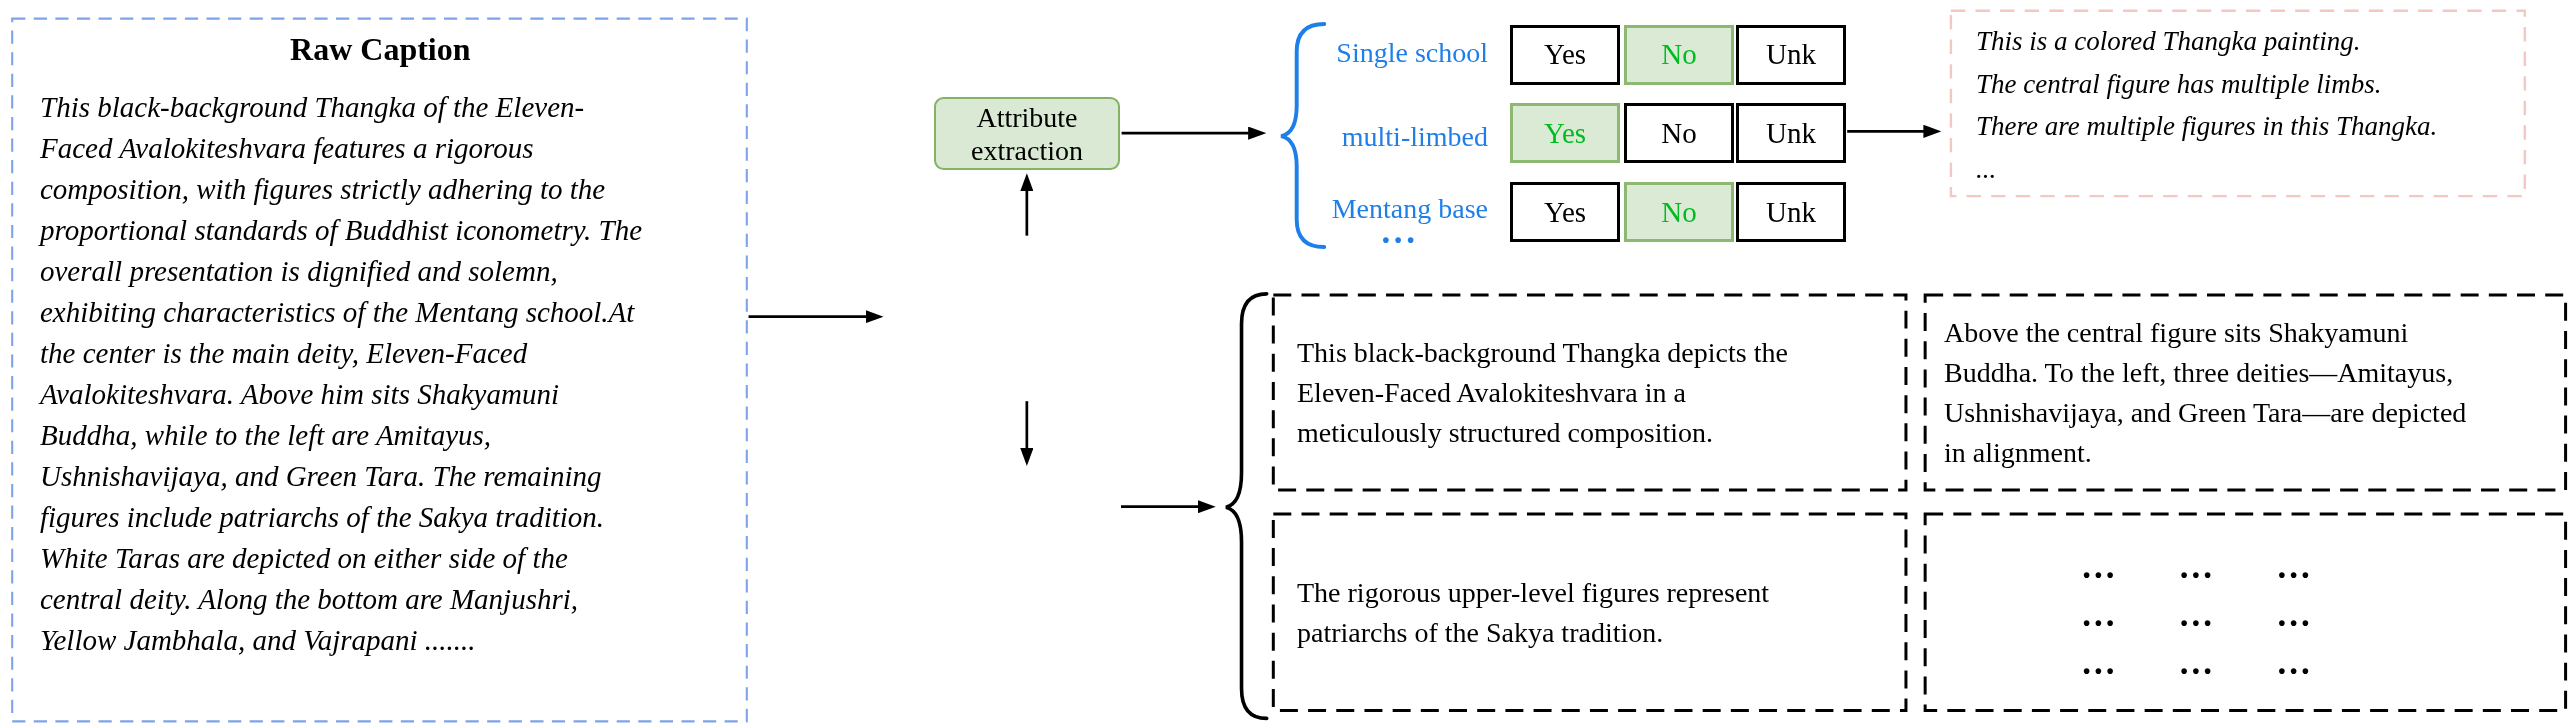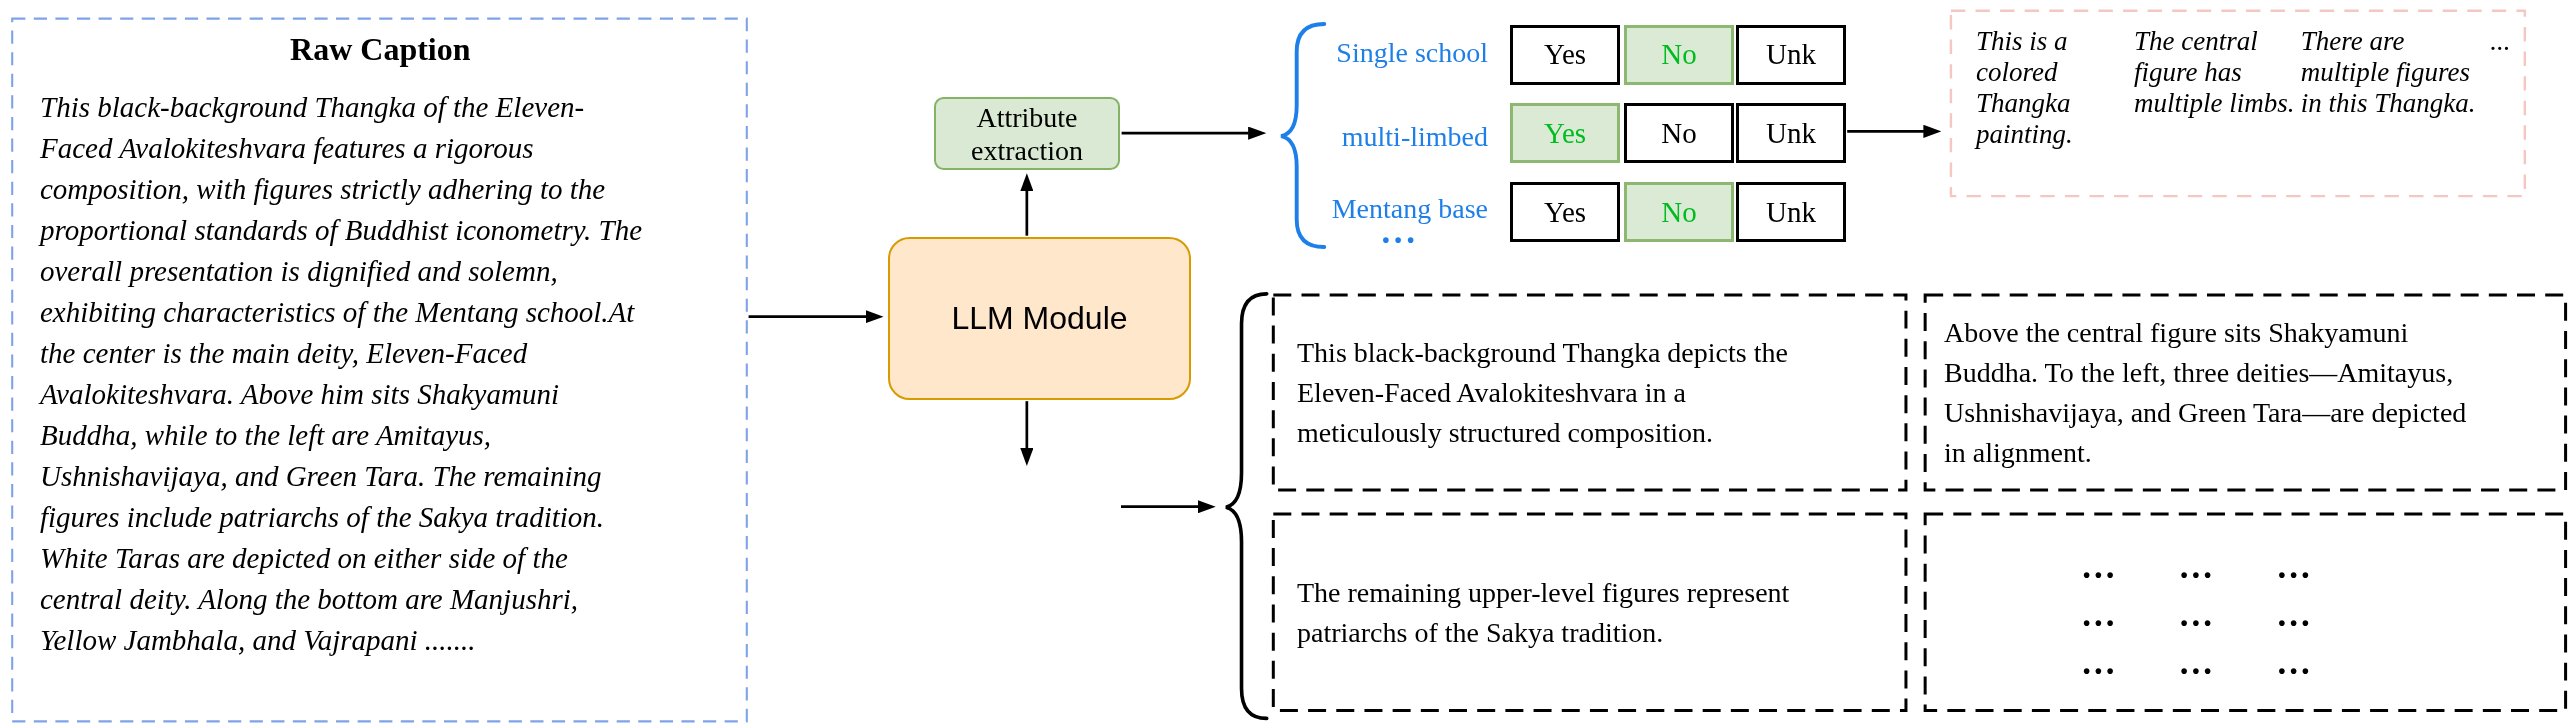--- a/index.html
+++ b/index.html
@@ -29,21 +29,21 @@
               font-size:28px;line-height:34px;text-align:right;color:#1E7FE8;}
   .attr-cell{position:absolute;z-index:2;box-sizing:border-box;width:110px;height:60px;
              background:#ffffff;border:3px solid #000;display:flex;align-items:center;justify-content:center;
              font-size:29px;}
   .attr-cell.sel{background:#DBEAD5;border-color:#8CB872;color:#00BC21;}
   .attr-more{left:1367px;top:214px;width:66px;text-align:center;color:#1E7FE8;
              font-weight:bold;font-size:35px;letter-spacing:3.6px;line-height:35px;}
 
   
   .attr-out{left:1951px;top:10.8px;width:574px;height:185px;box-sizing:border-box;
-            padding:15.6px 14.4px 10.8px 25px;display:flex;flex-direction:row;justify-content:space-between;
+            padding:15.6px 14.4px 10.8px 25px;display:flex;flex-direction:column;justify-content:space-between;
             font-style:italic;font-size:27px;line-height:31px;}
 
   
   .gridbox{box-sizing:border-box;display:flex;align-items:center;font-size:28px;line-height:40px;}
   .g-tl{left:1273px;top:295px;width:633px;height:195px;padding:0 18px 0 24px;}
   .g-tr{left:1925px;top:295px;width:641px;height:195px;padding:0 14.4px 0 19px;}
   .g-bl{left:1273px;top:514px;width:633px;height:197px;padding:0 18px 0 24px;}
   .g-br{left:1925px;top:514px;width:641px;height:197px;box-sizing:border-box;
         display:grid;grid-template-columns:repeat(3,1fr);grid-template-rows:repeat(3,1fr);
         padding:29px 222px 24px 126px;}
@@ -91,23 +91,20 @@
 the center is the main deity, Eleven-Faced
 Avalokiteshvara. Above him sits Shakyamuni
 Buddha, while to the left are Amitayus,
 Ushnishavijaya, and Green Tara. The remaining
 figures include patriarchs of the Sakya tradition.
 White Taras are depicted on either side of the
 central deity. Along the bottom are Manjushri,
 Yellow Jambhala, and Vajrapani .......</div>
   </div>
 
-  <div class="layer node llm">
-    <span>LLM Module</span>
-  </div>
   <div class="layer node attr-node">
     <span>Attribute extraction</span>
   </div>
 
   <div id="attr-area">
       <div class="attr-label" style="top: 36px;">Single school</div>
       <div class="attr-cell" style="left: 1510px; top: 24.6px;">Yes</div>
       <div class="attr-cell sel" style="left: 1624px; top: 24.6px;">No</div>
       <div class="attr-cell" style="left: 1736px; top: 24.6px;">Unk</div>
       <div class="attr-label" style="top: 120px;">multi-limbed</div>
@@ -134,21 +131,21 @@
 Eleven-Faced Avalokiteshvara in a
 meticulously structured composition.</div>
   </div>
   <div class="layer gridbox g-tr">
     <div class="prelines">Above the central figure sits Shakyamuni
 Buddha. To the left, three deities—Amitayus,
 Ushnishavijaya, and Green Tara—are depicted
 in alignment.</div>
   </div>
   <div class="layer gridbox g-bl">
-    <div class="prelines">The remaining upper-level figures represent
+    <div class="prelines">The rigorous upper-level figures represent
 patriarchs of the Sakya tradition.</div>
   </div>
   <div class="layer g-br" id="dots-box">
       <div class="dot-cell">...</div>
       <div class="dot-cell">...</div>
       <div class="dot-cell">...</div>
       <div class="dot-cell">...</div>
       <div class="dot-cell">...</div>
       <div class="dot-cell">...</div>
       <div class="dot-cell">...</div>

